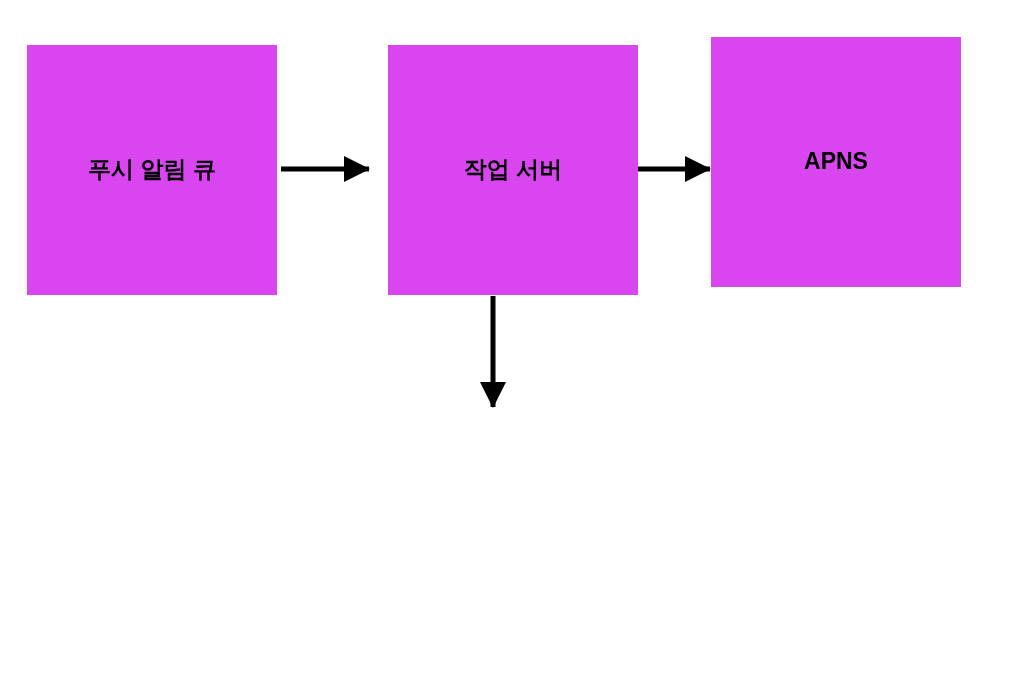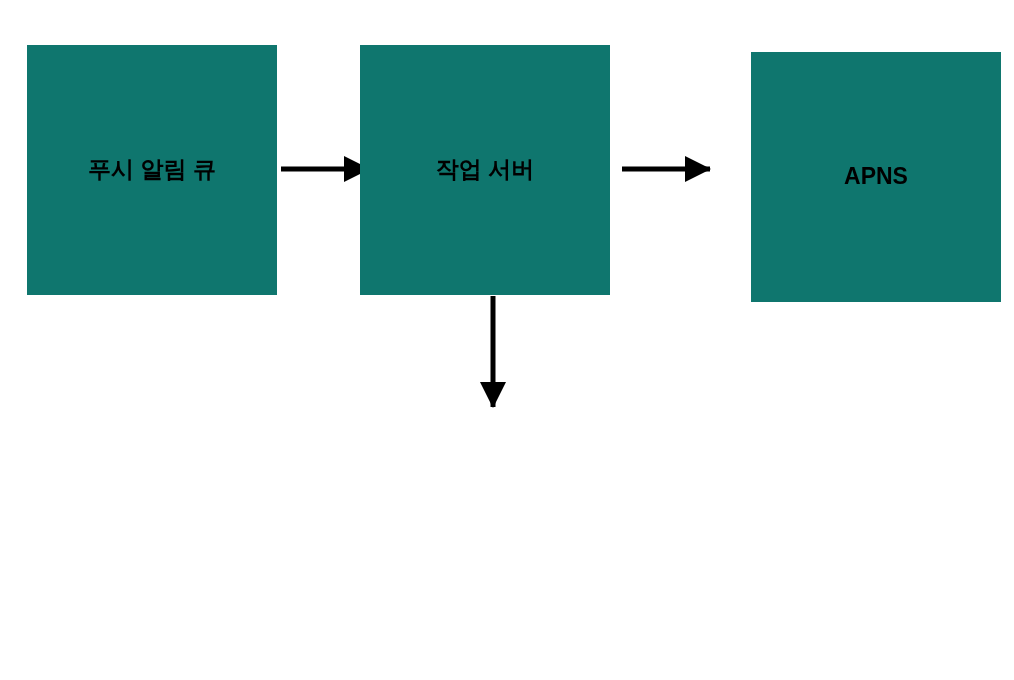--- a/index.html
+++ b/index.html
@@ -12,36 +12,36 @@
     position: relative;
     width: 1014px;
     height: 680px;
     background: #ffffff;
     overflow: hidden;
   }
   .node {
     position: absolute;
     width: 250px;
     height: 250px;
-    background: #0f766e;
+    background: #d946ef;
     color: #000000;
     display: flex;
     align-items: center;
     justify-content: center;
     text-align: center;
     font-size: 23px;
     font-weight: bold;
     line-height: 1.45;
     white-space: pre-line;
     box-sizing: border-box;
     padding: 0 14px;
   }
   .node-push-queue   { left: 27px;  top: 45px;  }
-  .node-worker       { left: 360px; top: 45px; text-align: right;  }
-  .node-apns         { left: 711px; top: 52px; margin-left: 40px;  }
+  .node-worker       { left: 388px; top: 45px; text-align: right;  }
+  .node-apns         { left: 711px; top: 37px;  }
   .node-log-db       { left: 368px; top: 409px; }
   .edges-layer {
     position: absolute;
     left: 0; top: 0;
     width: 1014px;
     height: 680px;
     pointer-events: none;
   }
 </style>
 </head>

